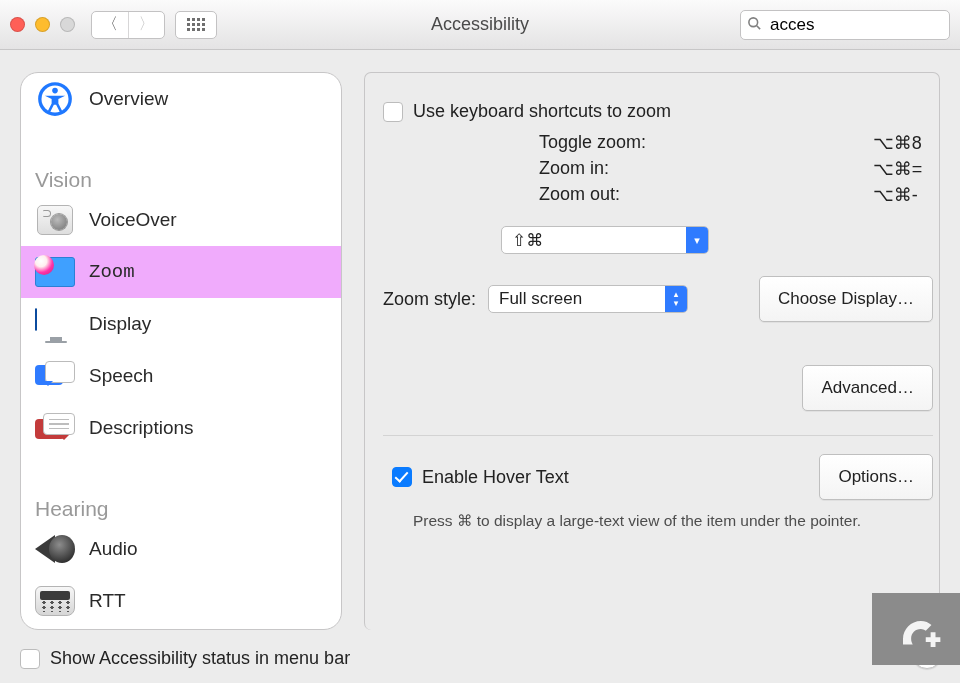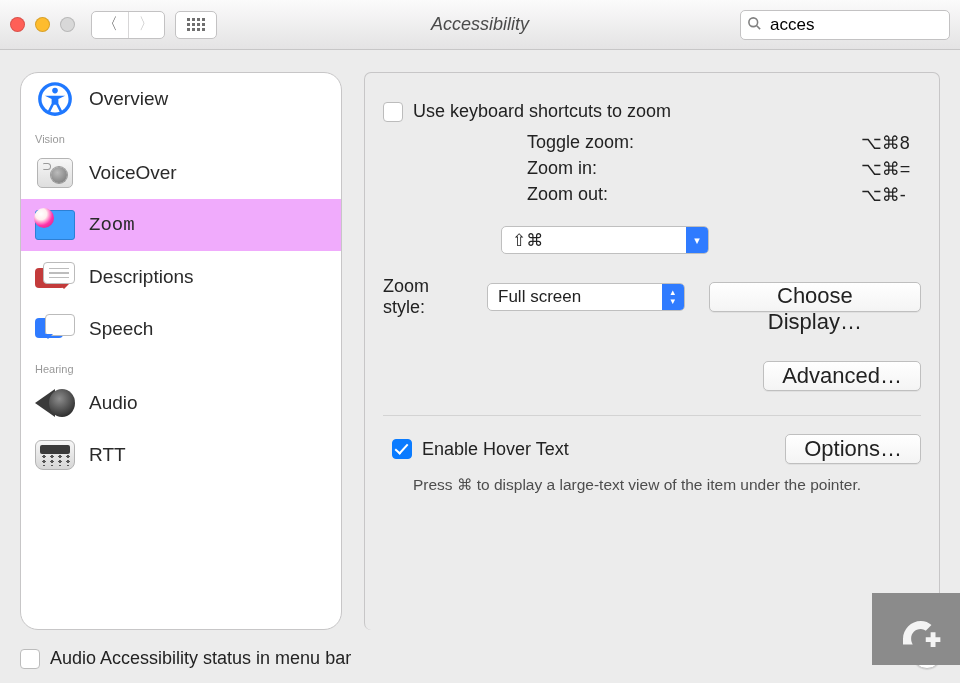--- a/index.html
+++ b/index.html
@@ -32,56 +32,56 @@
 
   .navseg { display:flex; height:28px; border:1px solid #c3c2c3; border-radius:5px; background:#fff; overflow:hidden; }
   .navseg button { width:36px; border:none; background:transparent; font-size:16px; color:#606060; cursor:default; }
   .navseg button + button { border-left:1px solid #d7d6d7; }
   .navseg button.disabled { color:#c4c4c4; }
 
   .gridbtn { margin-left:10px; width:42px; height:28px; border:1px solid #c3c2c3; border-radius:5px; background:#fff; display:flex; align-items:center; justify-content:center; }
   .gridbtn .dots { width:18px; height:14px; display:grid; grid-template-columns:repeat(4,3px); grid-template-rows:repeat(3,3px); gap:2px; }
   .gridbtn .dots span { background:#6f6f6f; }
 
-  .wintitle { position:absolute; left:0; right:0; text-align:center; font-size:18px; font-weight:500; color:#4a4a4a; pointer-events:none;font-style:italic; }
+  .wintitle { position:absolute; left:0; right:0; text-align:center; font-size:18px; font-weight:500; color:#4a4a4a; pointer-events:none; }
 
   .searchwrap { margin-left:auto; width:210px; height:30px; border:1px solid #c3c2c3; border-radius:5px; background:#fff; display:flex; align-items:center; padding:0 6px; gap:6px; }
   .searchwrap .mag { color:#888; font-size:15px; }
   .searchwrap input { flex:1; border:none; outline:none; font-size:17px; background:transparent; }
 
   
   .content { display:flex; height:580px; padding:22px 20px 0 20px; gap:22px; }
 
   
   .sidebar { width:322px; border:1px solid #c7c6c7; border-radius:18px; background:#fff; overflow-y:auto; }
-  .section-label { font-size:11px; color:#999; padding:8px 14px 2px; }
+  .section-label { font-size:21px; color:#999; padding:8px 14px 2px;margin-top:35px; }
   .srow { display:flex; align-items:center; gap:14px; padding:10px 14px; font-size:19px; color:#2a2a2a; }
   .srow.selected { background:#f0abfc;font-family:Liberation Mono, monospace; }
   .srow .ico { width:40px; height:32px; display:flex; align-items:center; justify-content:center; flex-shrink:0; }
   .srow.overview .ico svg { width:36px; height:36px; }
 
   
-  .panel { flex:1; border:1px solid #c7c6c7; border-radius:7px; border-bottom:none; background:#ececec; padding:28px 18px 24px 18px; font-size:18px; color:#222; }
+  .panel { flex:1; border:1px solid #c7c6c7; border-radius:7px; border-bottom:none; background:#ececec; padding:28px 6px 24px 18px; font-size:18px; color:#222; }
   .row { display:flex; align-items:center; gap:10px; }
   .checkbox { width:20px; height:20px; border:1px solid #bcbcbc; border-radius:4px; background:#fff; flex-shrink:0; position:relative; }
   .checkbox.checked { background:#0a7bff; border-color:#0a7bff; }
   .checkbox.checked::after { content:""; position:absolute; left:5px; top:1px; width:5px; height:11px; border:solid #fff; border-width:0 2.5px 2.5px 0; transform:rotate(42deg); }
 
   .kshortcuts { margin:8px 0 18px 0; }
   .kshortcuts .kline { display:flex; justify-content:flex-end; gap:14px; font-size:18px; padding:2px 0; }
   .kshortcuts .klab { width:320px; }
   .kshortcuts .kval { width:60px; font-family:-apple-system,"Lucida Grande",Arial; }
 
   .dropdown { display:inline-flex; align-items:center; height:28px; border:1px solid #bfbfbf; border-radius:5px; background:#fff; overflow:hidden; font-size:17px; }
   .dropdown .val { padding:0 10px; }
   .dropdown .arrow { width:22px; height:100%; background:#2f7bff; color:#fff; display:flex; flex-direction:column; align-items:center; justify-content:center; font-size:9px; line-height:9px; }
   .dropdown.mono .val { font-family:-apple-system,"Lucida Grande",Arial; }
   .dropdown.single .arrow { font-size:11px; line-height:11px; }
 
-  .pushbtn { height:30px; padding:0 18px; border:1px solid #bfbfbf; border-radius:5px; background:linear-gradient(#ffffff,#f4f4f4); font-size:22px; color:#222; box-shadow:0 1px 0 rgba(0,0,0,.05); }
+  .pushbtn { height:46px; padding:0 18px; border:1px solid #bfbfbf; border-radius:5px; background:linear-gradient(#ffffff,#f4f4f4); font-size:17px; color:#222; box-shadow:0 1px 0 rgba(0,0,0,.05); }
 
   .zoom-style-row { display:flex; align-items:center; gap:12px; margin-top:22px; }
   .zoom-style-row .spacer { flex:1; }
 
   .adv-row { display:flex; justify-content:flex-end; margin-top:43px; }
 
   .hr { border:none; border-top:1px solid #d3d3d3; margin:24px 0 18px; }
 
   .hover-row { display:flex; align-items:center; gap:10px;margin-left:9px; }
   .hover-row .spacer { flex:1; }
@@ -201,42 +201,48 @@
       <span>VoiceOver</span>
     </div>
     <div class="srow selected">
       <span class="ico">
           <span class="ic-zoom"></span>
         </span>
       <span>Zoom</span>
     </div>
     <div class="srow">
       <span class="ico">
+          <span class="ic-display"><span class="screen"></span><span class="stand"></span><span class="foot"></span></span>
+        </span>
+      <span>Display</span>
+    </div>
+    <div class="srow">
+      <span class="ico">
+          <span class="ic-speech">
+            <span class="bk"></span>
+            <span class="fr"></span>
+            <span class="tail"></span>
+          </span>
+        </span>
+      <span>Speech</span>
+    </div>
+    <div class="srow">
+      <span class="ico">
           <span class="ic-desc">
             <span class="bk"></span>
             <span class="fr">
               <span></span>
               <span></span>
               <span></span>
             </span>
             <span class="tail"></span>
           </span>
         </span>
       <span>Descriptions</span>
     </div>
-    <div class="srow">
-      <span class="ico">
-          <span class="ic-speech">
-            <span class="bk"></span>
-            <span class="fr"></span>
-            <span class="tail"></span>
-          </span>
-        </span>
-      <span>Speech</span>
-    </div>
 
     <div class="section-label">Hearing</div>
     <div class="srow">
       <span class="ico">
           <span class="ic-audio">
             <span class="cone"></span>
             <span class="dome"></span>
           </span>
         </span>
       <span>Audio</span>
@@ -303,21 +309,21 @@
       <span class="spacer"></span>
       <button class="pushbtn">Options…</button>
     </div>
     <div class="hint">Press ⌘ to display a large-text view of the item under the pointer.</div>
 
   </div>
 </div>
 
 <div class="footer">
   <span class="checkbox"></span>
-  <span>Audio Accessibility status in menu bar</span>
+  <span>Show Accessibility status in menu bar</span>
 </div>
 
 <div class="helpbtn">
   <span>?</span>
 </div>
 
 <div class="corner-logo">
   <svg viewBox="0 0 64 64">
       <path fill="#ffffff" d="M16 44c0-12 10-22 22-22 5 0 10 2 13 5l-7 7c-2-1-4-2-6-2-7 0-12 5-12 12 0 3 1 5 2 7H16z M56 36h-6v6h-6v6h6v6h6v-6h6v-6h-6z" opacity=".9"></path>
     </svg>

